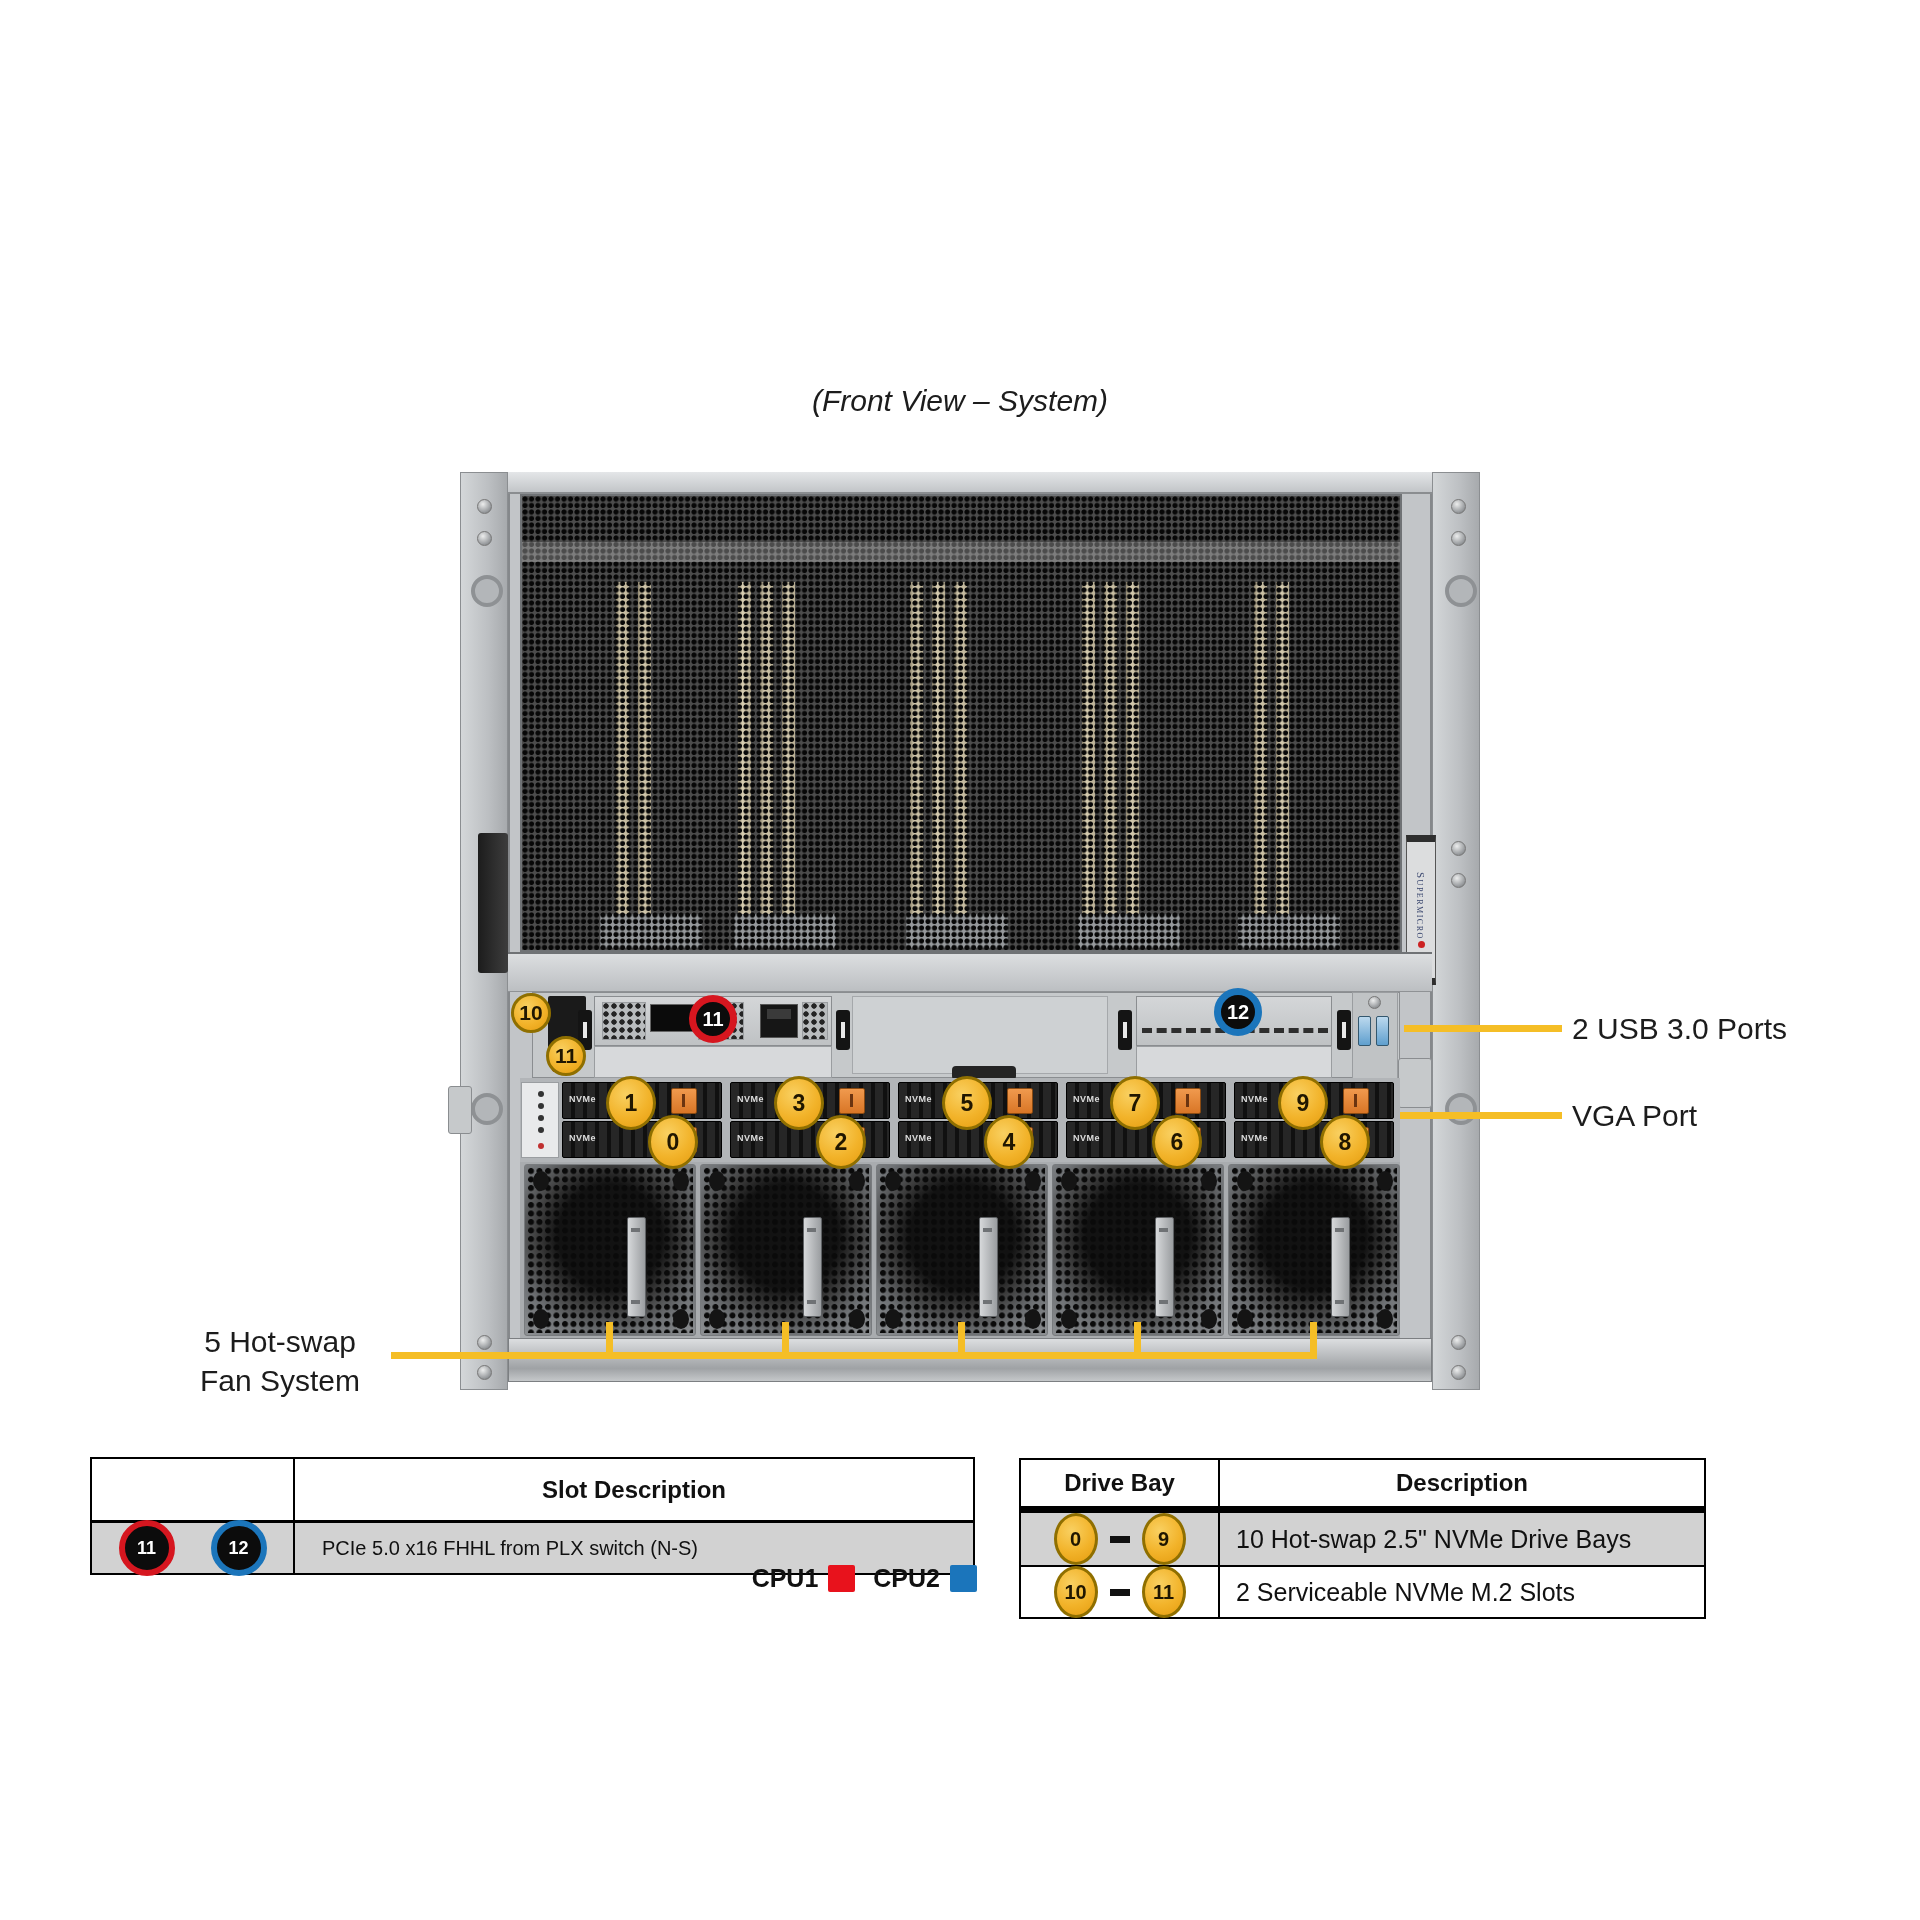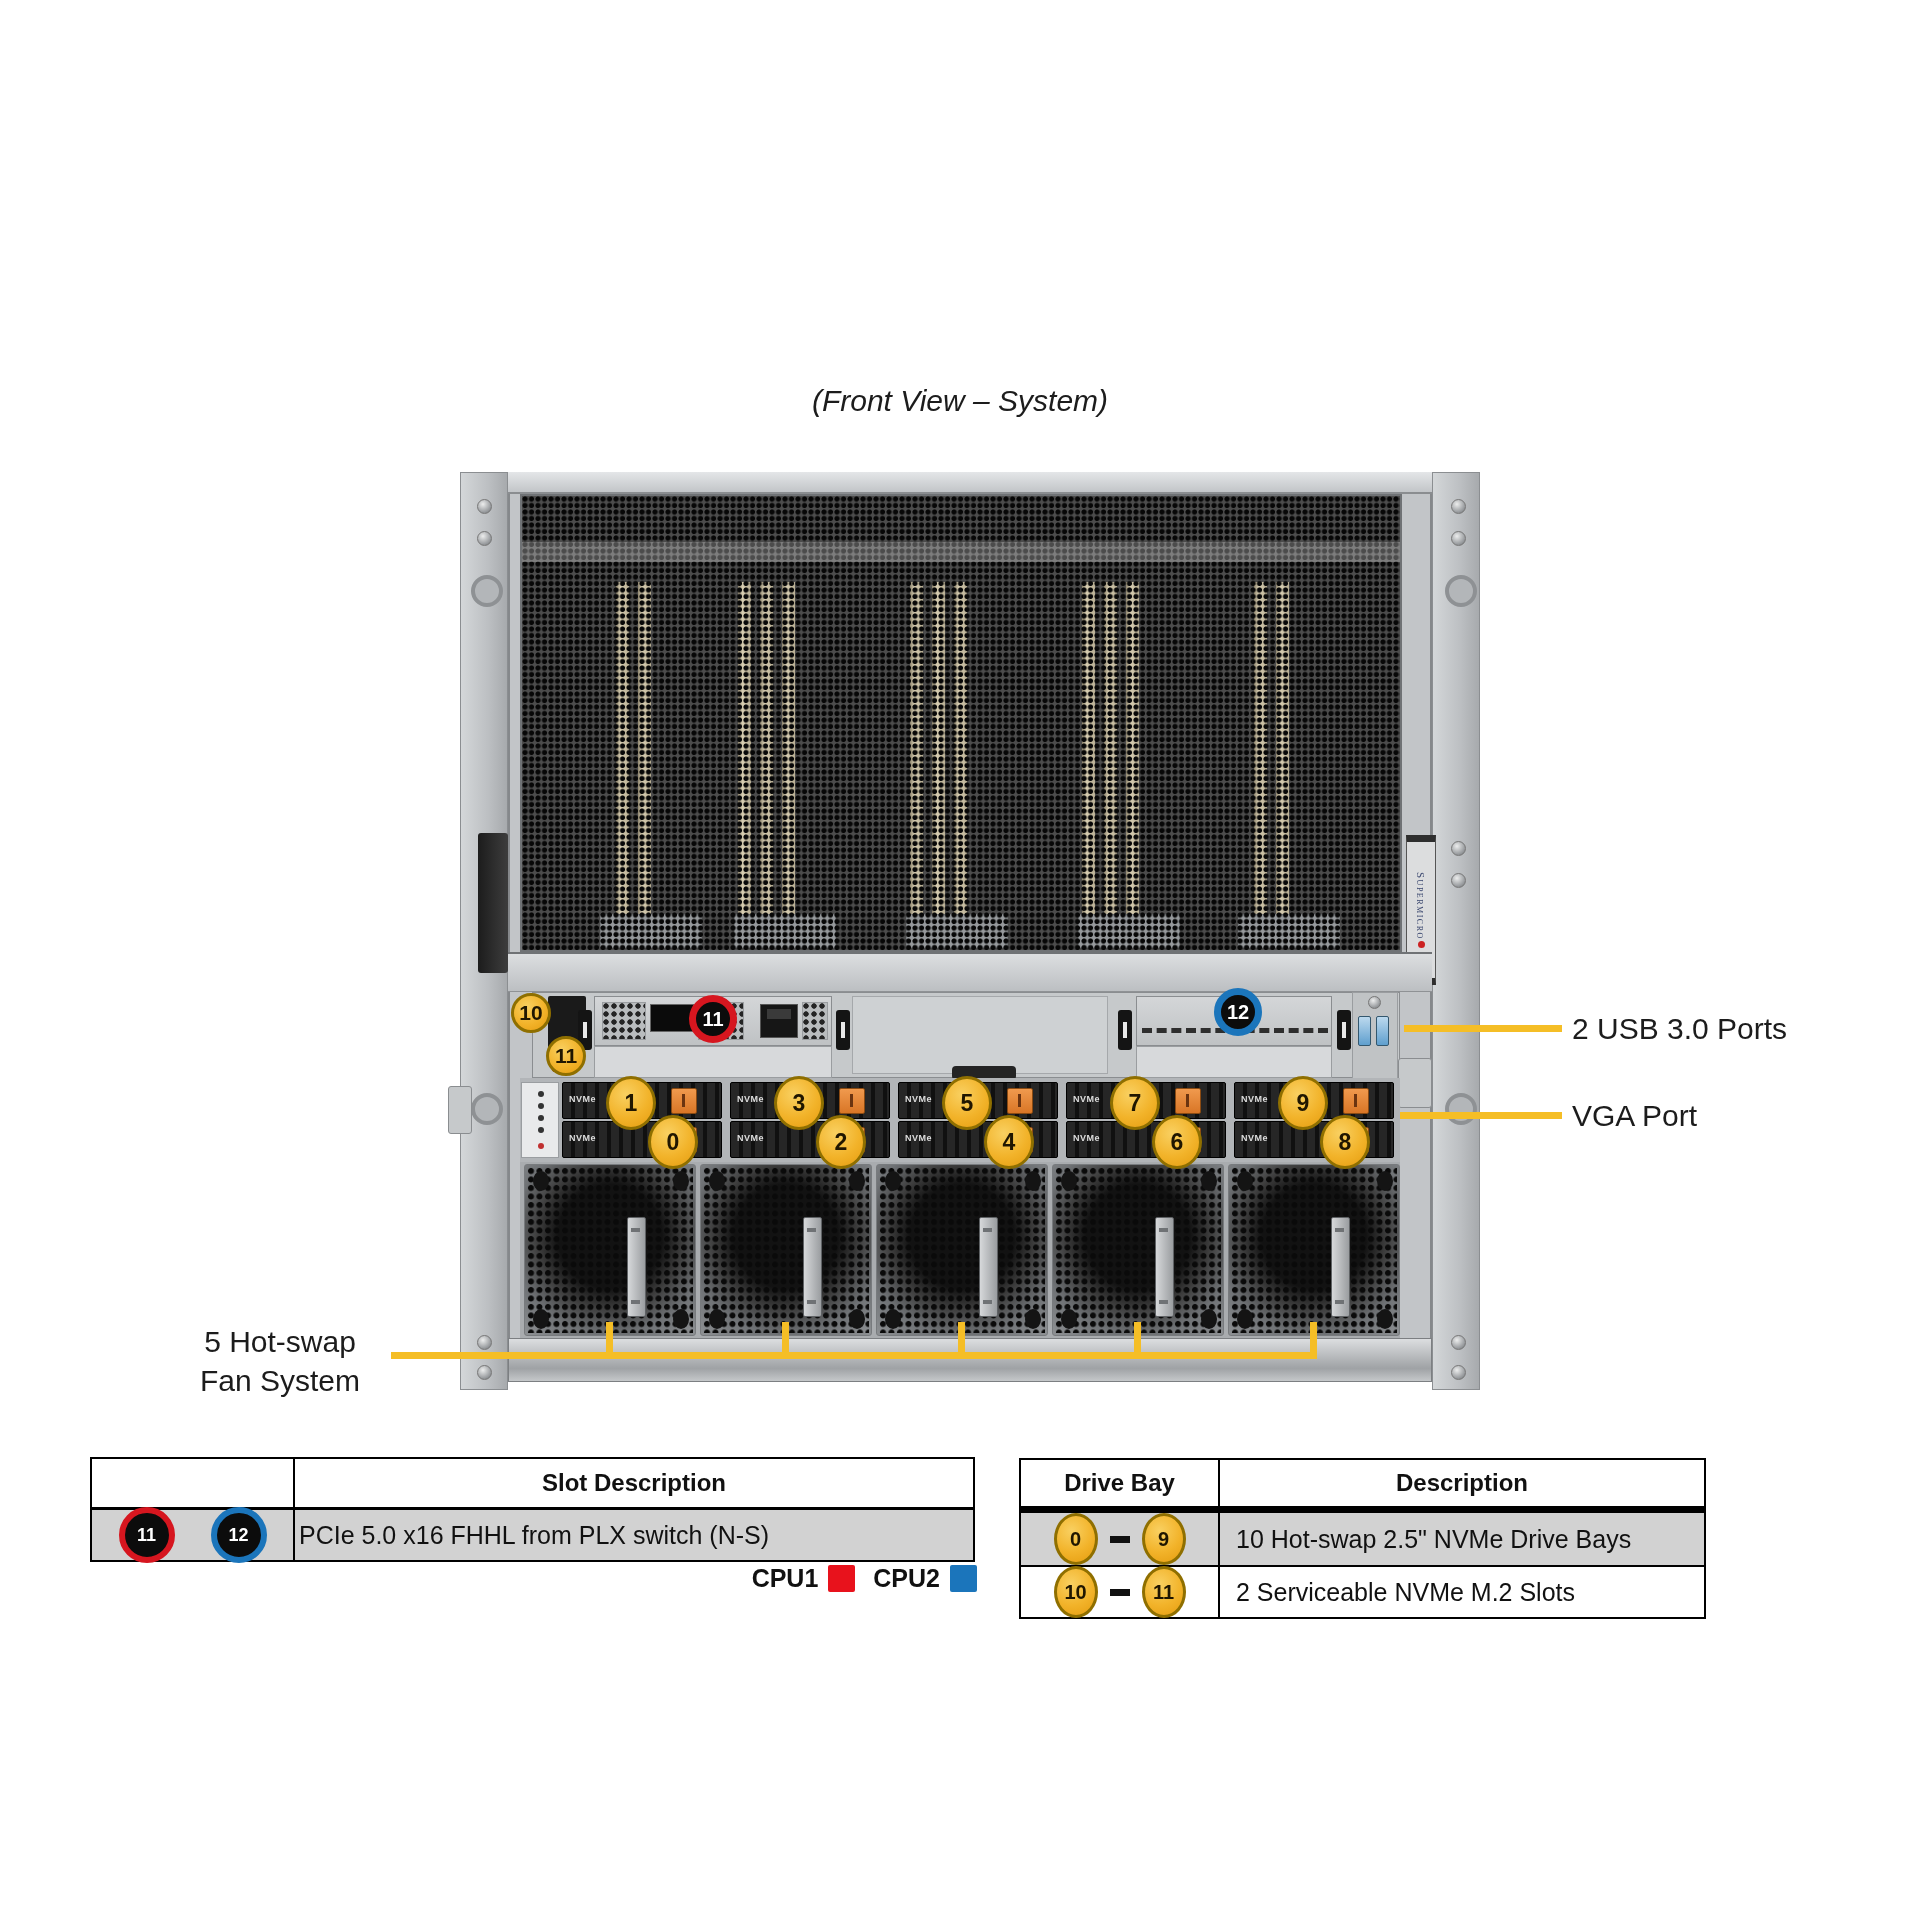--- a/index.html
+++ b/index.html
@@ -101,23 +101,23 @@
   .lbl{font-size:30px;color:#1c1c1c;white-space:nowrap;}
   .fanlbl{left:168px;top:1322px;width:224px;text-align:center;font-size:30px;line-height:39px;color:#1c1c1c;}
 
   
   .tbl{border:2px solid #000;background:#fff;}
   .trow{display:flex;box-sizing:border-box;}
   .tcell{box-sizing:border-box;display:flex;align-items:center;}
   .chead{justify-content:center;font-weight:bold;font-size:24px;}
   .slot-tbl{left:90px;top:1457px;width:885px;}
   .slot-tbl .c1{width:203px;border-right:2px solid #000;justify-content:center;gap:36px;}
-  .slot-tbl .h{height:48px;}
+  .slot-tbl .h{height:61px;}
   .slot-tbl .d{height:53px;background:#d2d2d2;border-top:3px solid #000;}
-  .slot-desc{flex:1;padding-left:4px;font-size:25px;}
+  .slot-desc{flex:1;padding-left:27px;font-size:20px;}
   .rb44{width:44px;height:44px;font-size:18px;}
   .rb44.ring-red,.rb44.ring-blue{border-width:6px;}
 
   .drv-tbl{left:1019px;top:1458px;width:687px;}
   .drv-tbl .c1{width:199px;border-right:2px solid #000;justify-content:center;gap:12px;}
   .drv-tbl .h{height:46px;}
   .drv-tbl .r{height:52px;border-top:2px solid #000;}
   .drv-tbl .r.g{background:#d2d2d2;}
   .thick{height:7px;background:#000;}
   .oval{width:38px;height:46px;border-radius:50%;display:flex;align-items:center;justify-content:center;

